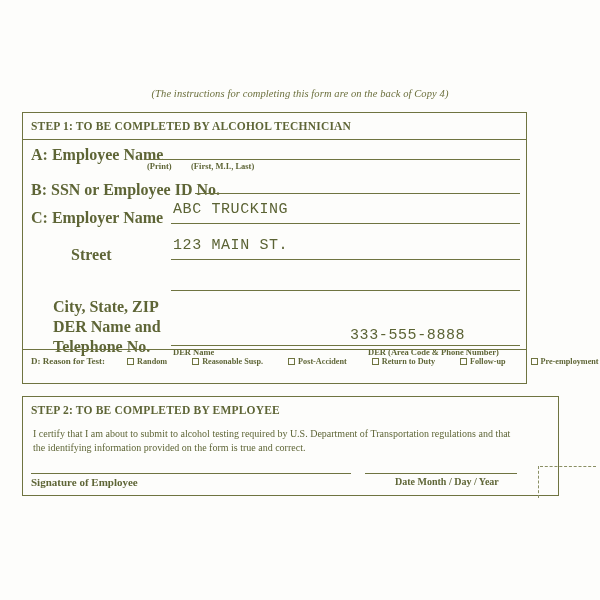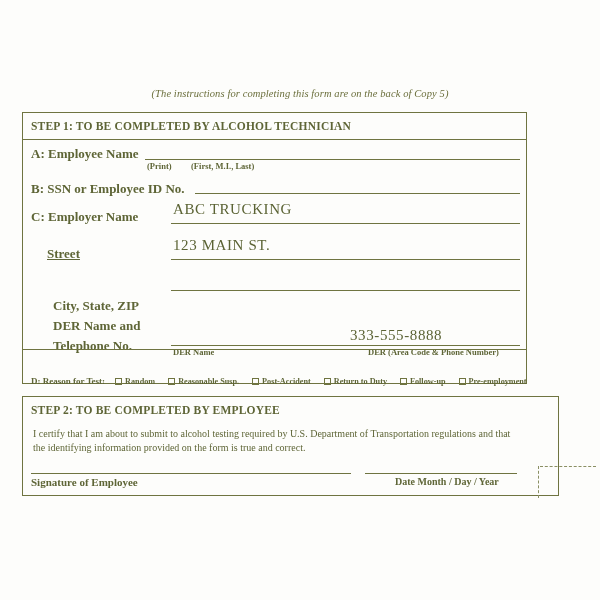--- a/index.html
+++ b/index.html
@@ -51,60 +51,59 @@
   .step1-title { left: 8px; top: 7px; }
   .hr-under-title {
     position: absolute;
     left: 0; right: 0;
     top: 26px;
     border-top: 1.2px solid #6f7440;
   }
 
   .lbl {
     position: absolute;
-    font-size: 13px;
+    font-size: 16px;
     color: #5e6536;
     font-weight: bold;
     white-space: nowrap;
   }
   .lbl-small {
     position: absolute;
     font-size: 8.5px;
     color: #5e6536;
     font-weight: bold;
     white-space: nowrap;
   }
   .rule {
     position: absolute;
     border-bottom: 1.1px solid #6f7440;
     height: 0;
   }
   .hand {
     position: absolute;
-    font-family: Liberation Serif, serif;
+    font-family: Liberation Mono, monospace;
     font-size: 15px;
     color: #5b6334;
     letter-spacing: 0.6px;
     white-space: nowrap;
   }
 
   
   .d-row {
     position: absolute;
     left: 8px;
     top: 243px;
     width: 489px;
     font-size: 8.2px;
     font-weight: bold;
     color: #5e6536;
     display: flex;
     align-items: center;
-    gap: 4px;
-    white-space: nowrap;
-    margin-top: 20px;
+    gap: 16px;
+    white-space: nowrap;
   }
   .d-label { margin-right: 6px; font-size: 9px; }
   .cbox {
     display: inline-block;
     width: 7px;
     height: 7px;
     border: 1px solid #6f7440;
     margin-right: 3px;
     vertical-align: middle;
     box-sizing: border-box;
@@ -183,39 +182,39 @@
     top: 466px;
     height: 32px;
     border-left: 1.3px dashed #8a8f63;
   }
 </style>
 </head>
 <body>
 
 <div id="page">
 
-  <div class="top-note">(The instructions for completing this form are on the back of Copy 5)</div>
+  <div class="top-note">(The instructions for completing this form are on the back of Copy 4)</div>
 
   <div class="step1-box">
     <div class="step-title step1-title">STEP 1:  TO BE COMPLETED BY ALCOHOL TECHNICIAN</div>
     <div class="hr-under-title"></div>
 
     <div class="lbl" style="left:8px; top:33px;">A:   Employee Name</div>
     <div class="rule" style="left:122px; top:46px; width:375px;"></div>
     <div class="lbl-small" style="left:124px; top:48px;">(Print)</div>
     <div class="lbl-small" style="left:168px; top:48px;">(First, M.I., Last)</div>
 
     <div class="lbl" style="left:8px; top:68px;">B:   SSN or Employee ID No.</div>
     <div class="rule" style="left:172px; top:80px; width:325px;"></div>
 
     <div class="lbl" style="left:8px; top:96px;">C:   Employer Name</div>
     <div class="hand" style="left:150px; top:88px;">ABC TRUCKING</div>
     <div class="rule" style="left:148px; top:110px; width:349px;"></div>
 
-    <div class="lbl" style="left:24px; top:133px;text-decoration:underline;">Street</div>
+    <div class="lbl" style="left:48px; top:133px;">Street</div>
     <div class="hand" style="left:150px; top:124px;">123 MAIN ST.</div>
     <div class="rule" style="left:148px; top:146px; width:349px;"></div>
 
     <div class="rule" style="left:148px; top:177px; width:349px;"></div>
     <div class="lbl" style="left:30px; top:185px;">City, State, ZIP</div>
 
     <div class="lbl" style="left:30px; top:205px;">DER Name and</div>
     <div class="lbl" style="left:30px; top:225px;">Telephone No.</div>
     <div class="hand" style="left:327px; top:214px;">333-555-8888</div>
     <div class="rule" style="left:148px; top:232px; width:349px;"></div>

